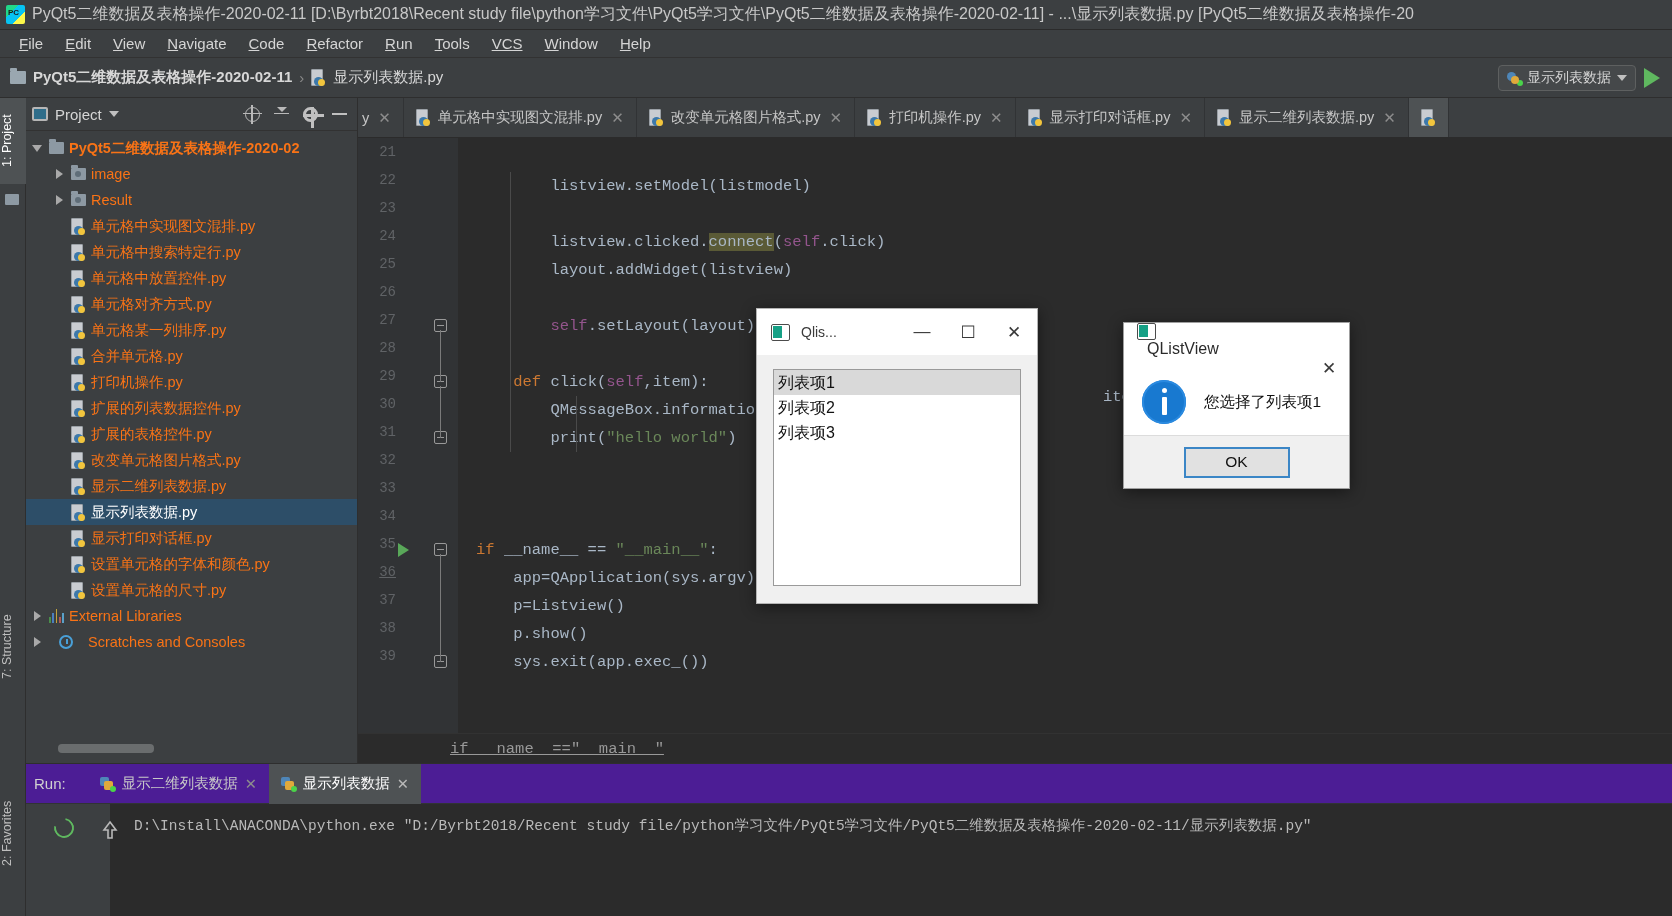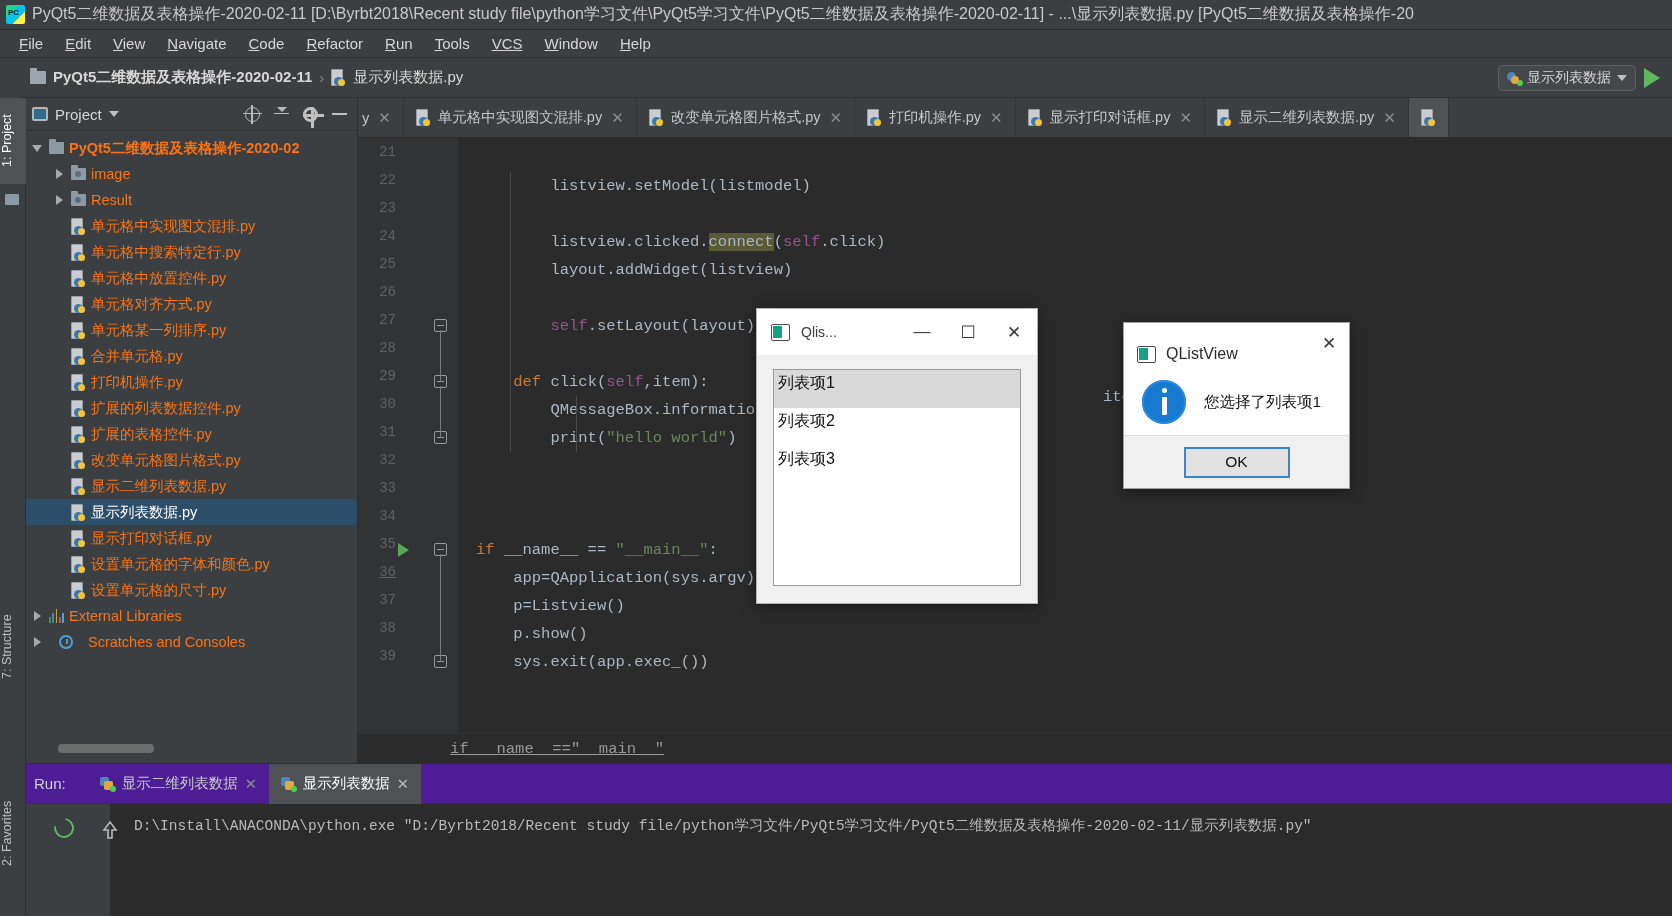--- a/index.html
+++ b/index.html
@@ -38,21 +38,21 @@
     border-bottom:1px solid #323232;
   }
   .menu-item{
     font-size:15px;color:#d5d5d5;padding:2px 11px;cursor:default;white-space:nowrap;
   }
   .menu-item .mn{ text-decoration:underline; }
 
   
   .navbar{
     height:40px;background:#3c3f41;display:flex;align-items:center;
-    padding-left:10px;border-bottom:1px solid #2e2e2e;margin-left:20px;
+    padding-left:10px;border-bottom:1px solid #2e2e2e;
   }
   .crumb{ display:flex;align-items:center;gap:7px;font-size:15px;color:#d7d7d7; }
   .crumb b{ font-weight:bold; }
   .folder-ic{
     width:16px;height:13px;background:#9aa7b0;border-radius:1px;position:relative;
   }
   .folder-ic:before{
     content:"";position:absolute;top:-3px;left:0;width:7px;height:3px;background:#9aa7b0;border-radius:1px 1px 0 0;
   }
   .py-ic{
@@ -263,32 +263,32 @@
   .qwin-name{
     font-size:14px;color:#3b3b3b;margin-left:11px;font-family:"Liberation Sans",sans-serif;
   }
   .qwin-btns{ margin-left:auto;display:flex;align-items:stretch;height:46px; }
   .qbtn{ width:46px;display:flex;align-items:center;justify-content:center;font-size:17px;color:#3a3a3a; }
   .qlist{
     position:absolute;left:16px;top:60px;right:16px;bottom:17px;background:#ffffff;
     border:1px solid #9a9a9a;overflow:hidden;
   }
   .qitem{
-    height:38px;line-height:25px;padding-left:4px;font-size:16px;color:#111;
+    height:25px;line-height:25px;padding-left:4px;font-size:16px;color:#111;
     font-family:"Liberation Sans",sans-serif;
   }
   .qitem.sel{ background:#d9d9d9; }
 
   
   .mbox{
     position:absolute;left:1123px;top:322px;width:227px;height:167px;background:#ffffff;
     border:1px solid #9f9f9f;box-shadow:0 3px 14px rgba(0,0,0,.45);
   }
   .mbox-title{
-    height:40px;display:flex;align-items:flex-end;padding-left:13px;background:#ffffff;
+    height:40px;display:flex;align-items:flex-start;padding-left:13px;background:#ffffff;flex-direction:column;
   }
   .mbox-name{ font-size:16px;color:#2b2b2b;margin-left:10px; }
   .mbox-x{
     margin-left:auto;width:40px;height:40px;display:flex;align-items:center;justify-content:center;
     font-size:17px;color:#3a3a3a;
   }
   .mbox-body{ display:flex;align-items:center;padding:6px 14px 0 18px;gap:18px;height:72px; }
   .info-ic{
     width:44px;height:44px;border-radius:50%;background:#1879d0;position:relative;flex:0 0 auto;
     box-shadow:inset 0 0 0 2px #2a8ae0;

